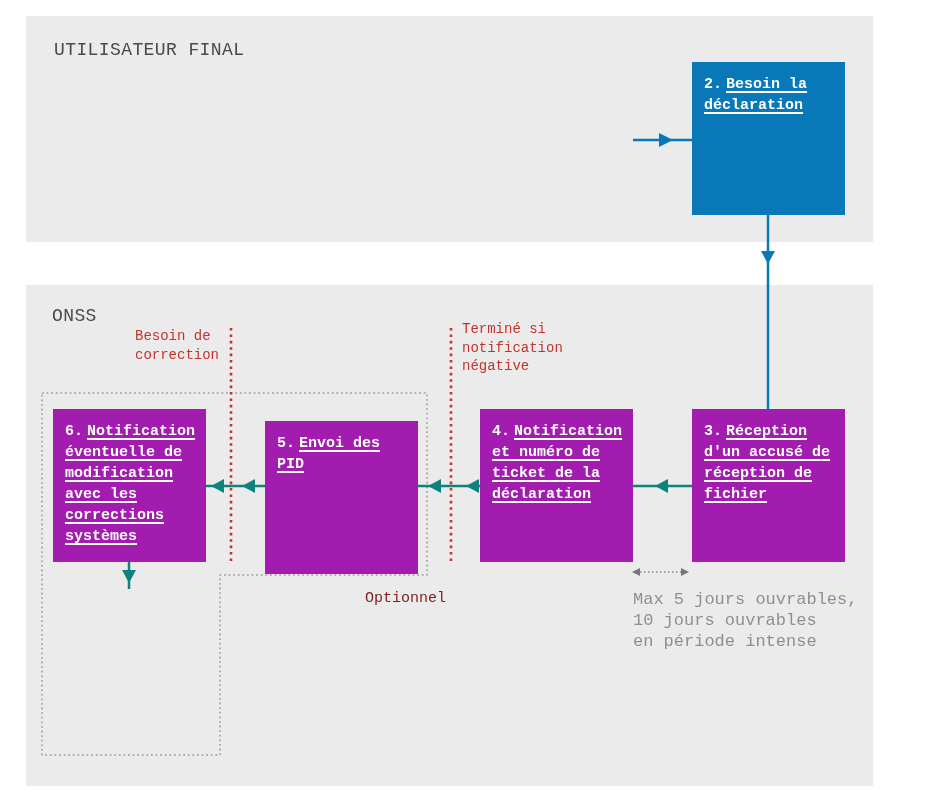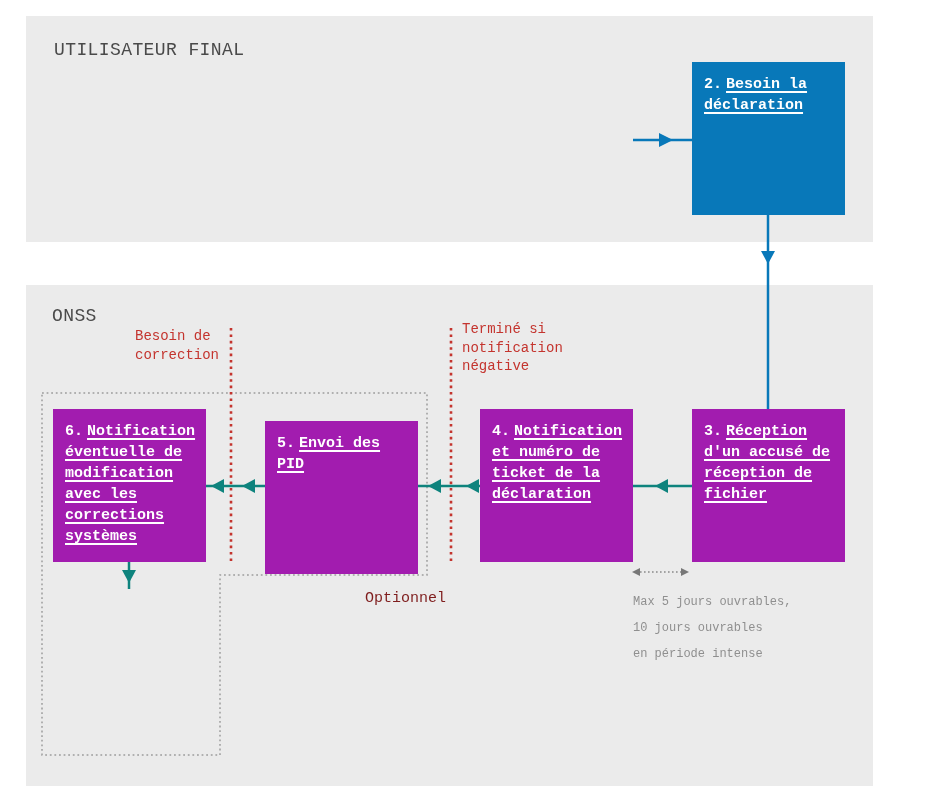--- a/index.html
+++ b/index.html
@@ -89,21 +89,21 @@
   .note-besoin   { right: 714px; top: 327px; }
   .note-pas      { left: 247px;  top: 327px; }
   .note-negative { left: 462px;  top: 320px; }
 
   .gray-note {
     position: absolute;
     color: #8f8f8f;
     white-space: pre-line;
   }
   .note-optionnel { left: 365px; top: 590px; font-size: 15px; color: #7f1d1d; }
-  .note-delai     { left: 633px; top: 589px; font-size: 12px; line-height: 26px; }
+  .note-delai     { left: 633px; top: 589px; font-size: 17px; line-height: 21px; }
 </style>
 </head>
 <body>
 
 <div class="stage">
 
   <div class="section sec-top"></div>
   <div class="section sec-bottom"></div>
 
   <div class="sec-title title-top">UTILISATEUR FINAL</div>

